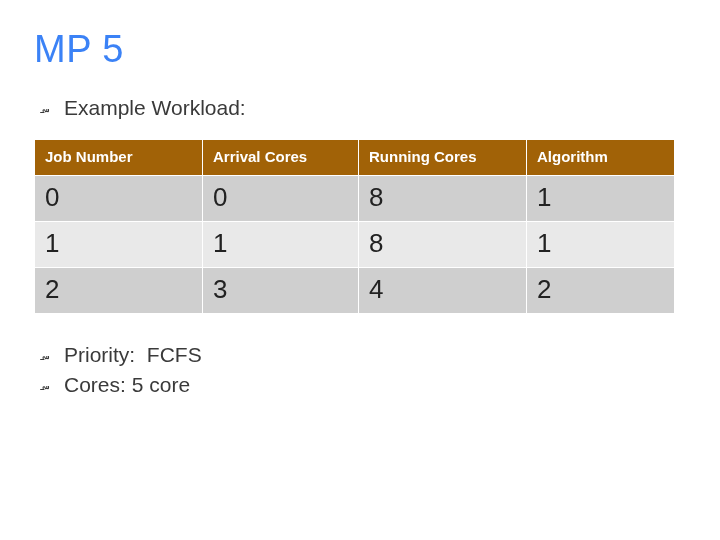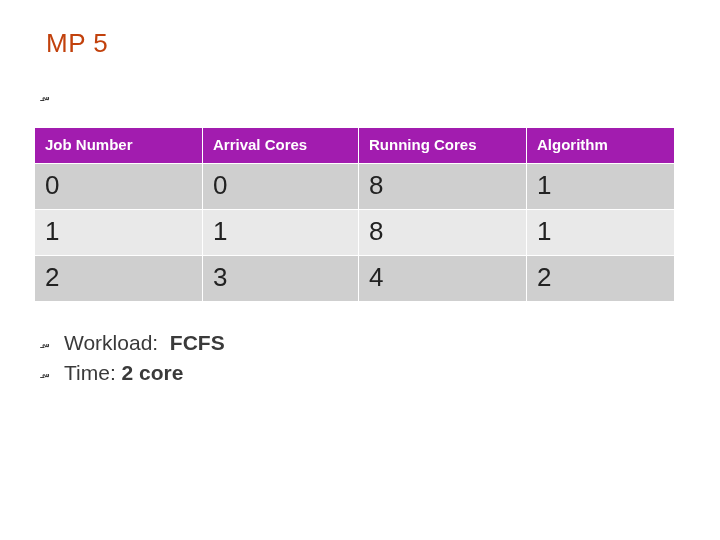--- a/index.html
+++ b/index.html
@@ -9,54 +9,54 @@
     height: 540px;
     background: #ffffff;
     font-family: Arial, Helvetica, sans-serif;
     color: #333333;
   }
   .slide {
     box-sizing: border-box;
     padding: 28px 34px 0 34px;
   }
   .title {
-    font-size: 26px;
-    color: #c2410c;
+    font-size: 38px;
+    color: #3b82f6;
     letter-spacing: 0.5px;
-    margin: 0 0 24px 12px;
+    margin: 0 0 24px 0;
     font-weight: 400;
   }
   .bullet-line {
     display: flex;
     align-items: flex-start;
     margin-left: 6px;
     margin-bottom: 18px;
     font-size: 21px;
     color: #3a3a3a;
   }
   .bullet-line .glyph {
     width: 24px;
     flex: 0 0 24px;
     font-size: 16px;
     line-height: 26px;
   }
   .bullet-line .text {
     line-height: 26px;
   }
   .bullet-line .bold {
-    font-weight: 700;
+    font-weight: 400;
   }
   table.workload {
     border-collapse: collapse;
     width: 640px;
     margin: 0 0 28px 0;
     table-layout: fixed;
   }
   table.workload th {
-    background: #a21caf;
+    background: #a16207;
     color: #ffffff;
     text-align: left;
     font-size: 15px;
     font-weight: 700;
     padding: 8px 10px 10px 10px;
     border: 1px solid #ffffff;
   }
   table.workload td {
     font-size: 26px;
     padding: 6px 10px 8px 10px;
@@ -82,20 +82,21 @@
 </style>
 </head>
 <body>
 
 <div class="slide">
 
   <h1 class="title">MP 5</h1>
 
   <div class="bullet-line">
     <span class="glyph">؄</span>
+    <span class="text">Example Workload:</span>
   </div>
 
   <table class="workload">
     <colgroup>
       <col class="col-a">
         <col class="col-b">
         <col class="col-c">
         <col class="col-d">
     </colgroup>
     <thead>
@@ -125,24 +126,24 @@
         <td>4</td>
         <td>2</td>
       </tr>
     </tbody>
   </table>
 
   <div class="algo-block">
     <div class="bullet-line">
       <span class="glyph">؄</span>
       <span class="text">
-        <span>Workload:</span>&nbsp;&nbsp;<span class="bold">FCFS</span>
+        <span>Priority:</span>&nbsp;&nbsp;<span class="bold">FCFS</span>
       </span>
     </div>
     <div class="bullet-line">
       <span class="glyph">؄</span>
       <span class="text">
-        <span>Time:</span>&nbsp;<span class="bold">2 core</span>
+        <span>Cores:</span>&nbsp;<span class="bold">5 core</span>
       </span>
     </div>
   </div>
 
 </div>
 
 </body></html>

